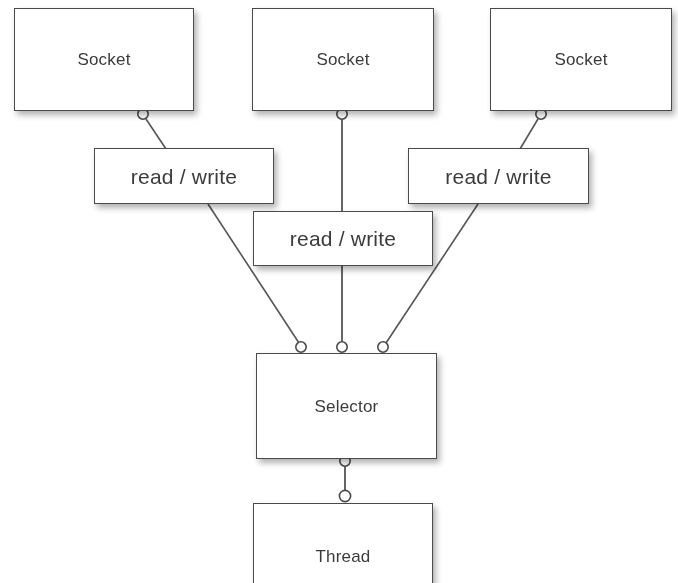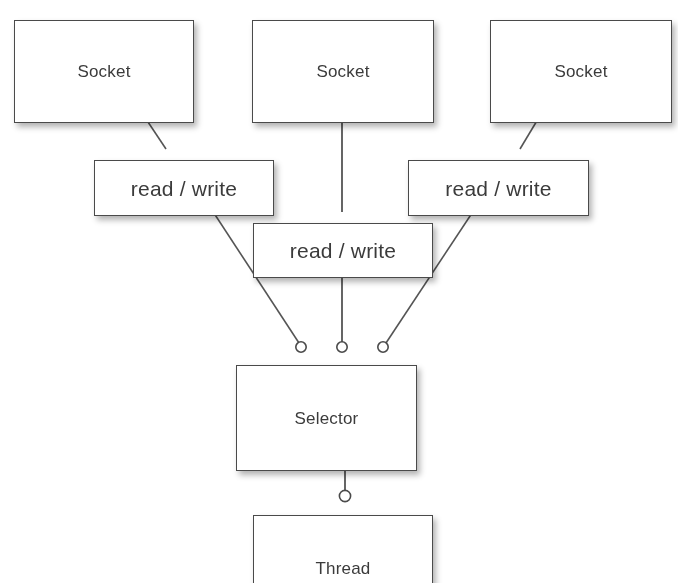--- a/index.html
+++ b/index.html
@@ -30,21 +30,20 @@
   .node {
     position: absolute;
     box-sizing: border-box;
     background: #ffffff;
     border: 1.6px solid #4a4a4a;
     display: flex;
     align-items: center;
     justify-content: center;
     box-shadow: 3px 4px 6px rgba(0,0,0,0.30);
     z-index: 2;
-    margin-top: 12px;
   }
   .node-label {
     color: #3b3b3b;
     font-size: 17px;
     line-height: 1;
     letter-spacing: 0.2px;
     white-space: nowrap;
     font-family: "Liberation Sans", sans-serif;
   }
   .node.rw .node-label {
@@ -52,21 +51,21 @@
   }
   
   #socket-1 { left: 14px;  top: 8px;   width: 180px; height: 103px; }
   #socket-2 { left: 252px; top: 8px;   width: 182px; height: 103px; }
   #socket-3 { left: 490px; top: 8px;   width: 182px; height: 103px; }
 
   #rw-left   { left: 94px;  top: 148px; width: 180px; height: 56px; z-index: 2; }
   #rw-right  { left: 408px; top: 148px; width: 181px; height: 56px; z-index: 2; }
   #rw-middle { left: 253px; top: 211px; width: 180px; height: 55px; z-index: 3; }
 
-  #selector { left: 236px; top: 353px; width: 181px; height: 106px; }
+  #selector { left: 256px; top: 353px; width: 181px; height: 106px; }
   #thread   { left: 253px; top: 503px; width: 180px; height: 106px; }
 </style>
 </head>
 <body>
 
 <div id="canvas">
 
   <svg id="edge-layer" viewBox="0 0 678 583" width="678" height="583" xmlns="http://www.w3.org/2000/svg">
 
     <g>

